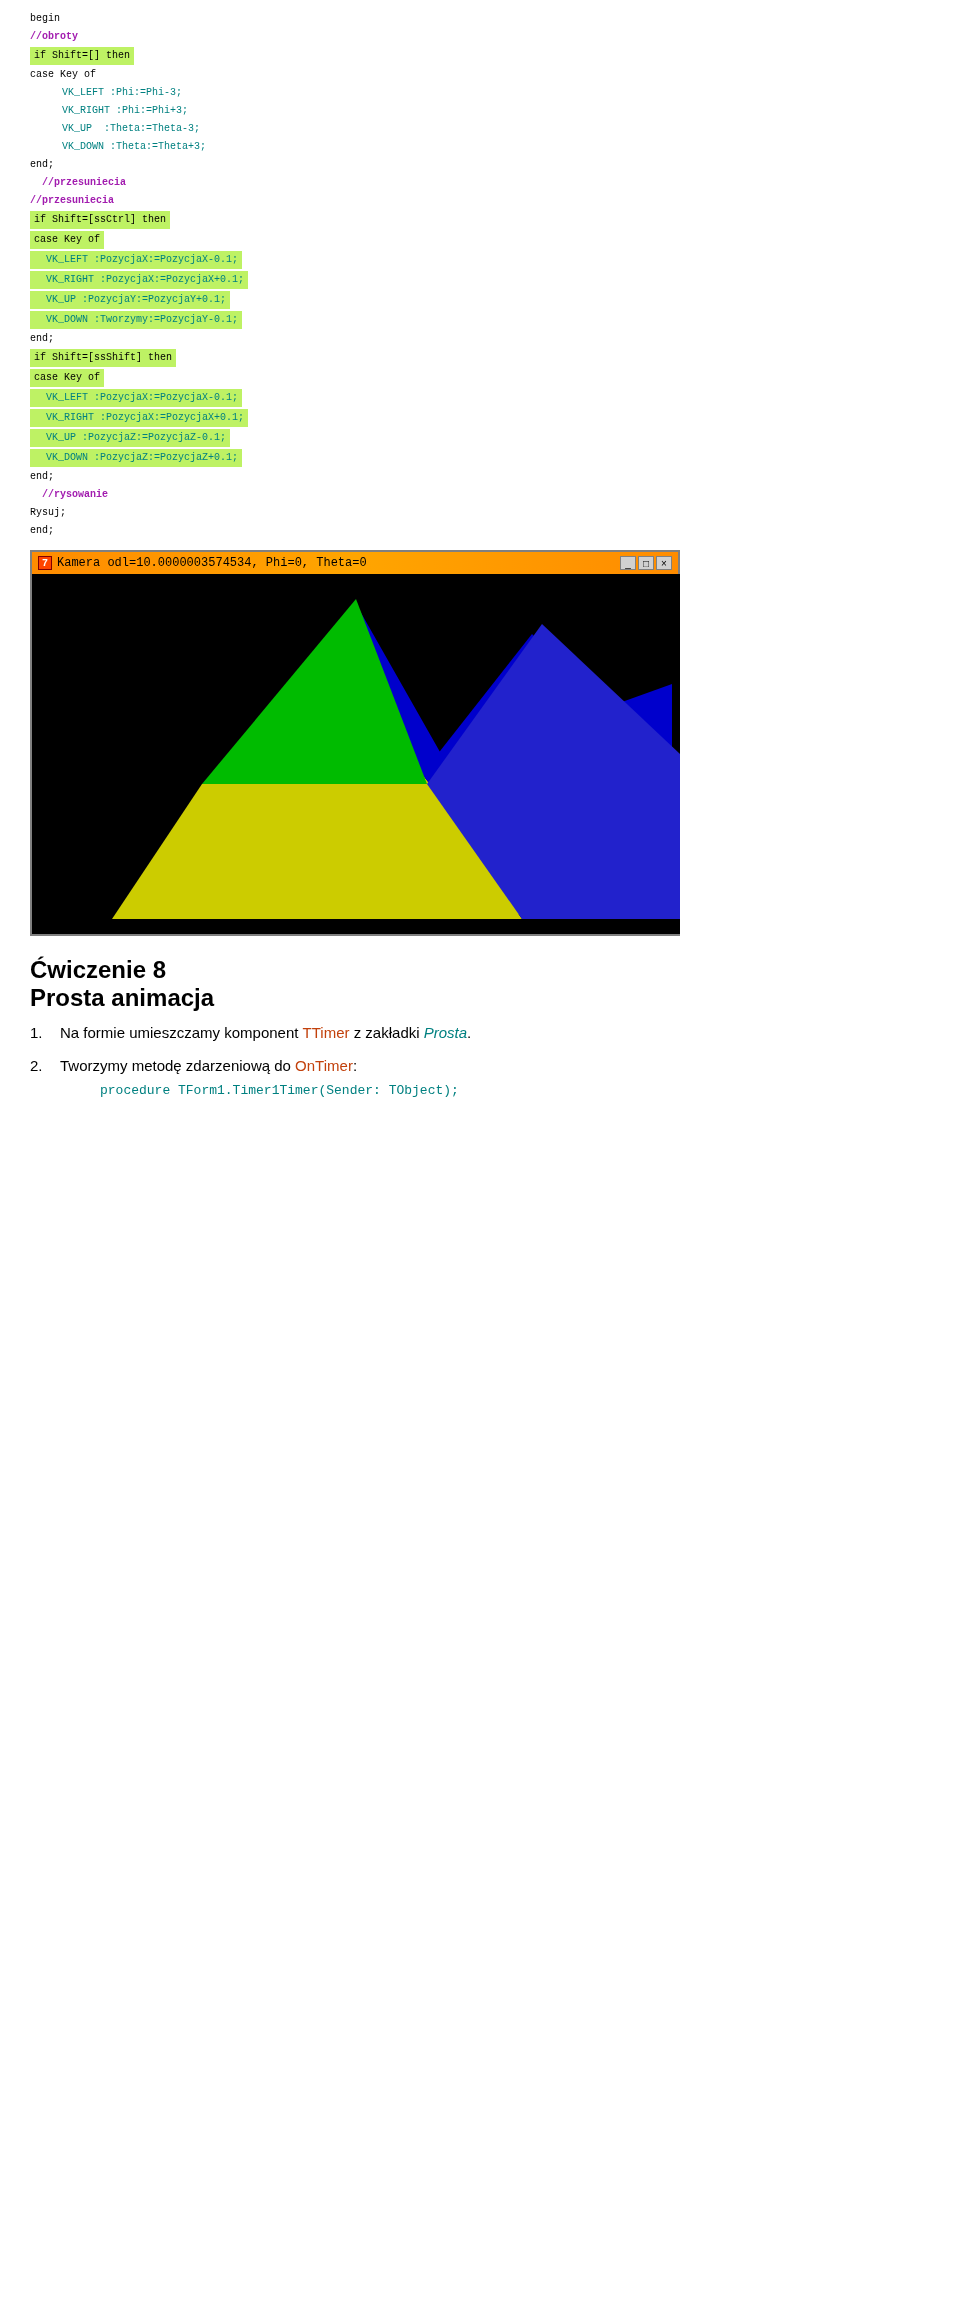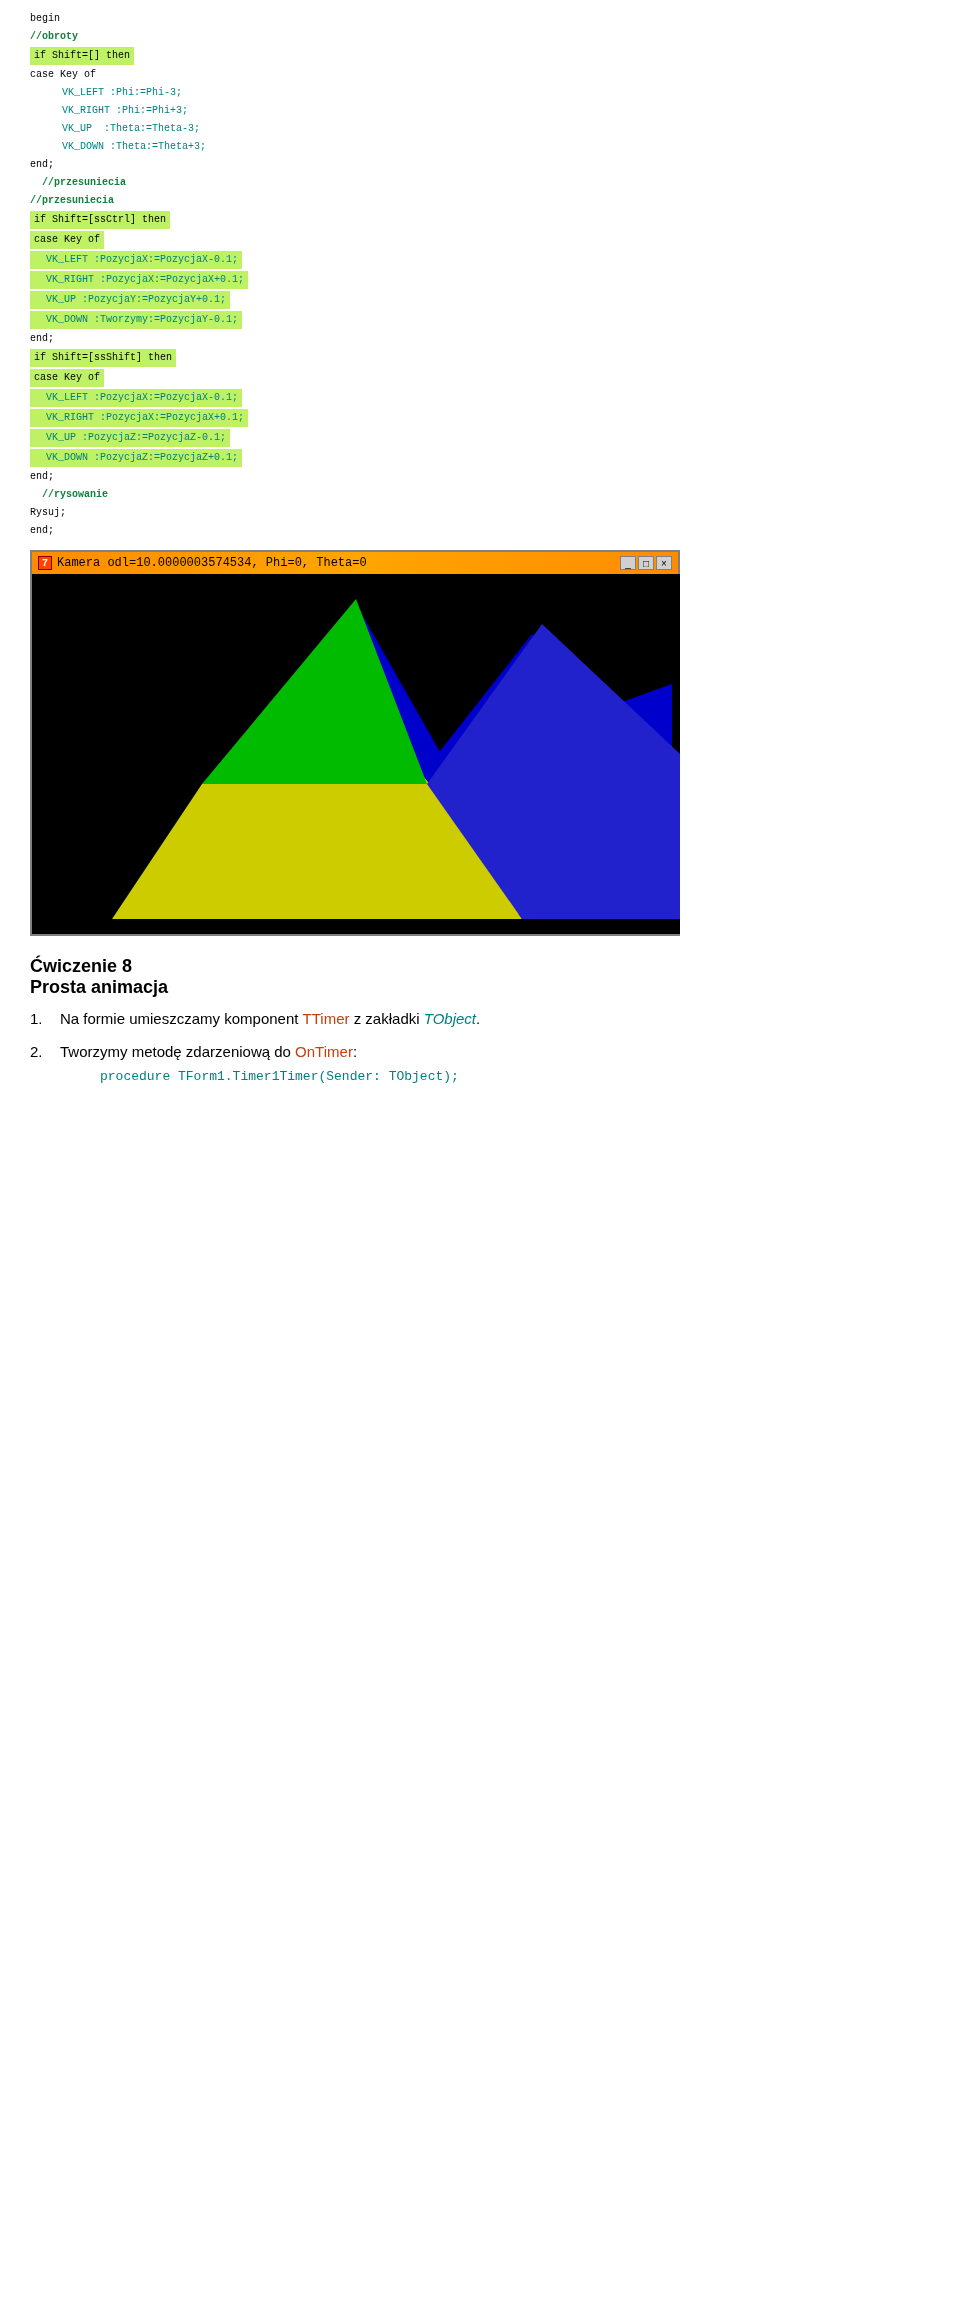--- a/index.html
+++ b/index.html
@@ -29,21 +29,21 @@
       white-space: pre;
     }
 
     .highlight-gray {
       background-color: #bef264;
       display: inline-block;
       padding: 1px 4px;
     }
 
     .indent1 { margin-left: 20px; }
-    .c-comment { color: #15803d; font-weight: bold; }
+    .c-comment { color: #a21caf; font-weight: bold; }
     .c-code { color: #008080; }
 
     
     .app-window {
       border: 2px solid #808080;
       margin: 10px 0;
       width: 650px;
     }
 
     .window-titlebar {
@@ -113,21 +113,21 @@
       height: 100%;
     }
 
     
     .text-section {
       margin-top: 20px;
     }
 
     .section-heading {
       font-family: Arial, sans-serif;
-      font-size: 18px;
+      font-size: 24px;
       font-weight: bold;
       margin-bottom: 8px;
       color: #000000;
     }
 
     .numbered-list {
       list-style: none;
       padding: 0;
       margin: 10px 0;
     }
@@ -263,21 +263,21 @@
   <div class="text-section">
     <div class="section-heading">
       <span>Ćwiczenie 8</span><br>
       <span>Prosta animacja</span>
     </div>
 
     <ol class="numbered-list">
       <li>
         <span class="list-number">1.</span>
         <span class="list-content">
-          <span>Na formie umieszczamy komponent </span><span class="inline-code">TTimer</span><span> z zakładki </span><span class="inline-italic">TObject</span><span>.</span>
+          <span>Na formie umieszczamy komponent </span><span class="inline-code">TTimer</span><span> z zakładki </span><span class="inline-italic">Prosta</span><span>.</span>
         </span>
       </li>
       <li>
         <span class="list-number">2.</span>
         <span class="list-content">
           <span>Tworzymy metodę zdarzeniową do </span><span class="inline-code">OnTimer</span><span>:</span>
           <br>
           <span class="code-snippet">procedure TForm1.Timer1Timer(Sender: TObject);</span>
         </span>
       </li>

